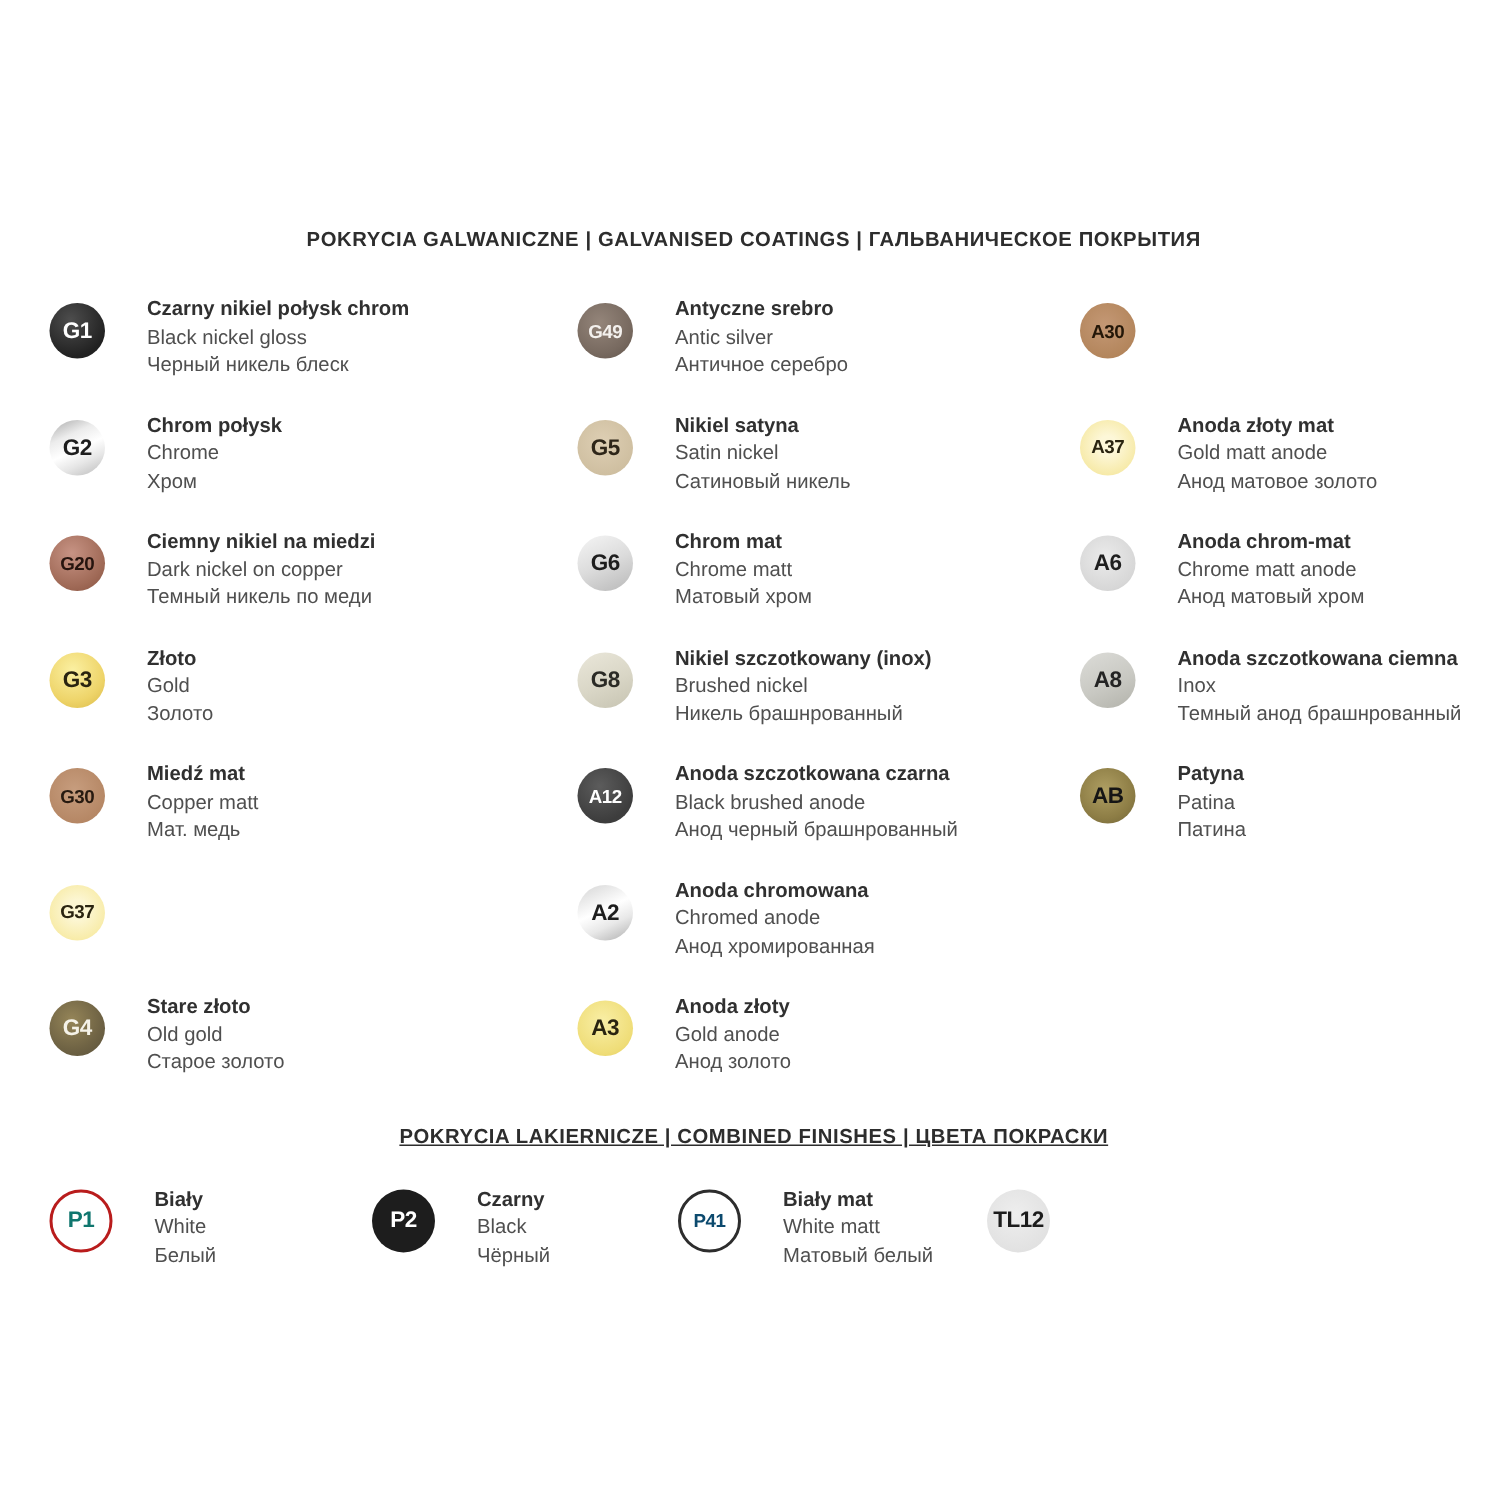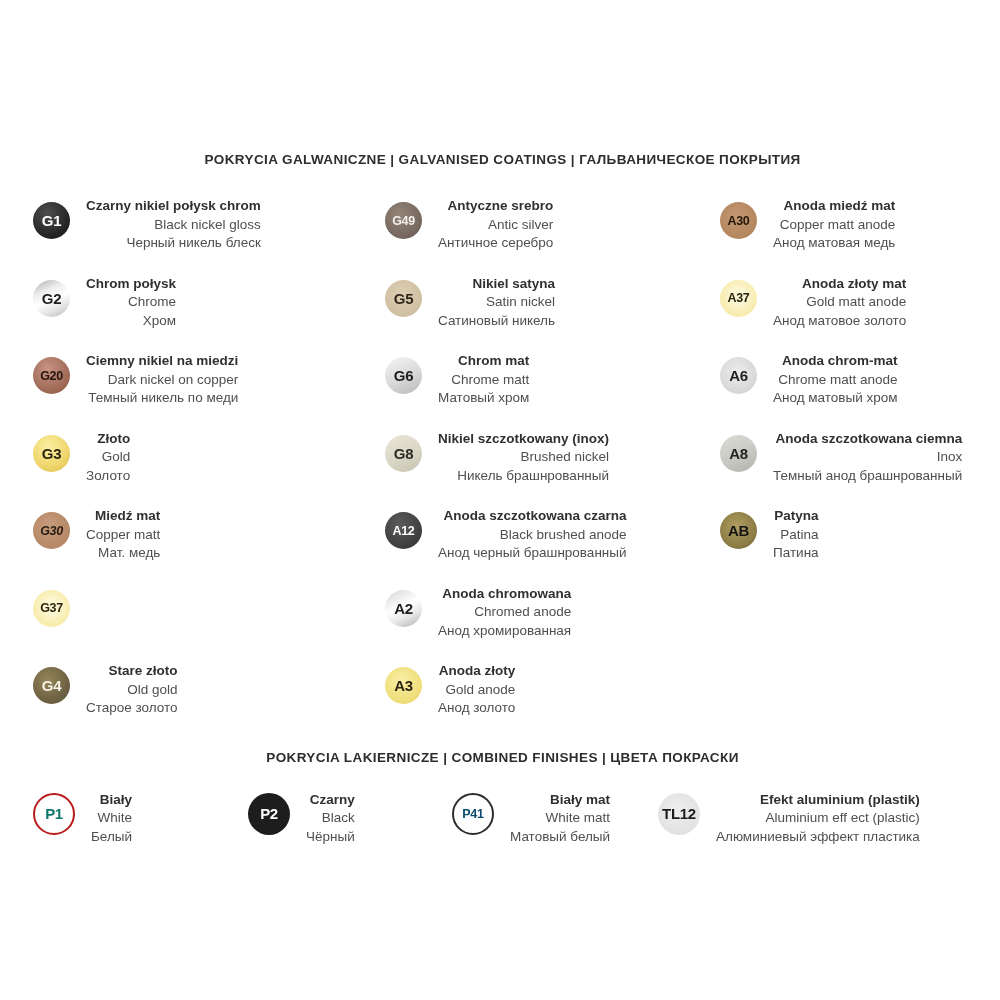--- a/index.html
+++ b/index.html
@@ -6,24 +6,24 @@
   html,body { width:1000px; height:1000px; background:#ffffff; }
   body { font-family:"Liberation Sans", "DejaVu Sans", sans-serif; color:#474747; }
   .wrap { padding:152px 28px 0 33px; }
   .section-title { font-size:13.5px; font-weight:700; color:#2d2d2d; letter-spacing:.4px;text-align:center; }
   .grid1 { display:grid; grid-template-columns:352px 335px auto; grid-template-rows:repeat(7,77.5px); grid-auto-flow:column; margin-top:30px; }
   .grid2 { display:grid; grid-template-columns:215px 204px 206px auto; margin-top:26px; }
   .item { display:flex; align-items:flex-start; }
   .swatch { width:37px; height:37px; flex:0 0 37px; border-radius:50%; display:flex; align-items:center; justify-content:center; margin-top:5px; }
   .grid2 .swatch { width:42px; height:42px; flex-basis:42px; margin-top:2px; }
   .code { font-weight:700; font-size:15px; letter-spacing:-.3px;text-align:center; }
-  .labels { margin-left:16px; white-space:nowrap;text-align:right; }
+  .labels { margin-left:28px; white-space:nowrap; }
   .pl { font-weight:700; font-size:13.5px; color:#303030; line-height:18.5px; }
   .en,.ru { font-weight:400; font-size:13.5px; color:#4f4f4f; line-height:18.5px; }
-  .hdr2 { margin-top:10px; }
+  .hdr2 { margin-top:10px;text-decoration:underline; }
 </style>
 </head>
 <body>
 
 <div class="wrap">
 
   <div class="section-title">POKRYCIA GALWANICZNE | GALVANISED COATINGS | ГАЛЬВАНИЧЕСКОЕ ПОКРЫТИЯ</div>
 
   <div class="grid1">
 
@@ -66,21 +66,21 @@
         </span>
       <span class="labels">
         <div class="pl">Złoto</div>
         <div class="en">Gold</div>
         <div class="ru">Золото</div>
       </span>
     </div>
 
     <div class="item">
       <span class="swatch" style="background:radial-gradient(circle at 45% 40%,#c79d7e,#b28360 85%);color:#271a10">
-          <span class="code" style="font-size: 12.5px; font-style: italic;">G30</span>
+          <span class="code" style="font-size: 12.5px;">G30</span>
         </span>
       <span class="labels">
         <div class="pl">Miedź mat</div>
         <div class="en">Copper matt</div>
         <div class="ru">Мат. медь</div>
       </span>
     </div>
 
     <div class="item">
       <span class="swatch" style="background:radial-gradient(circle at 50% 45%,#fcf6d2 25%,#f8ecaa 70%,#f3e494);color:#2a2410">
@@ -173,25 +173,20 @@
         <div class="pl">Anoda złoty</div>
         <div class="en">Gold anode</div>
         <div class="ru">Анод золото</div>
       </span>
     </div>
 
     <div class="item">
       <span class="swatch" style="background:radial-gradient(circle at 45% 40%,#c49875,#b08257 85%);color:#241708">
           <span class="code" style="font-size: 12.5px;">A30</span>
         </span>
-      <span class="labels">
-        <div class="pl">Anoda miedź mat</div>
-        <div class="en">Copper matt anode</div>
-        <div class="ru">Анод матовая медь</div>
-      </span>
     </div>
 
     <div class="item">
       <span class="swatch" style="background:radial-gradient(circle at 50% 45%,#fdf7d8 22%,#f7ebac 68%,#f2e295);color:#2a2410">
           <span class="code" style="font-size: 12.5px;">A37</span>
         </span>
       <span class="labels">
         <div class="pl">Anoda złoty mat</div>
         <div class="en">Gold matt anode</div>
         <div class="ru">Анод матовое золото</div>
@@ -267,22 +262,17 @@
         <div class="pl">Biały mat</div>
         <div class="en">White matt</div>
         <div class="ru">Матовый белый</div>
       </span>
     </div>
 
     <div class="item">
       <span class="swatch" style="background:radial-gradient(circle at 45% 40%,#eeeeee,#e0e0e0 80%);color:#1c1c1c">
           <span class="code" style="font-size: 15px;">TL12</span>
         </span>
-      <span class="labels">
-        <div class="pl">Efekt aluminium (plastik)</div>
-        <div class="en">Aluminium eff ect (plastic)</div>
-        <div class="ru">Алюминиевый эффект пластика</div>
-      </span>
     </div>
 
   </div>
 
 </div>
 
 </body></html>

